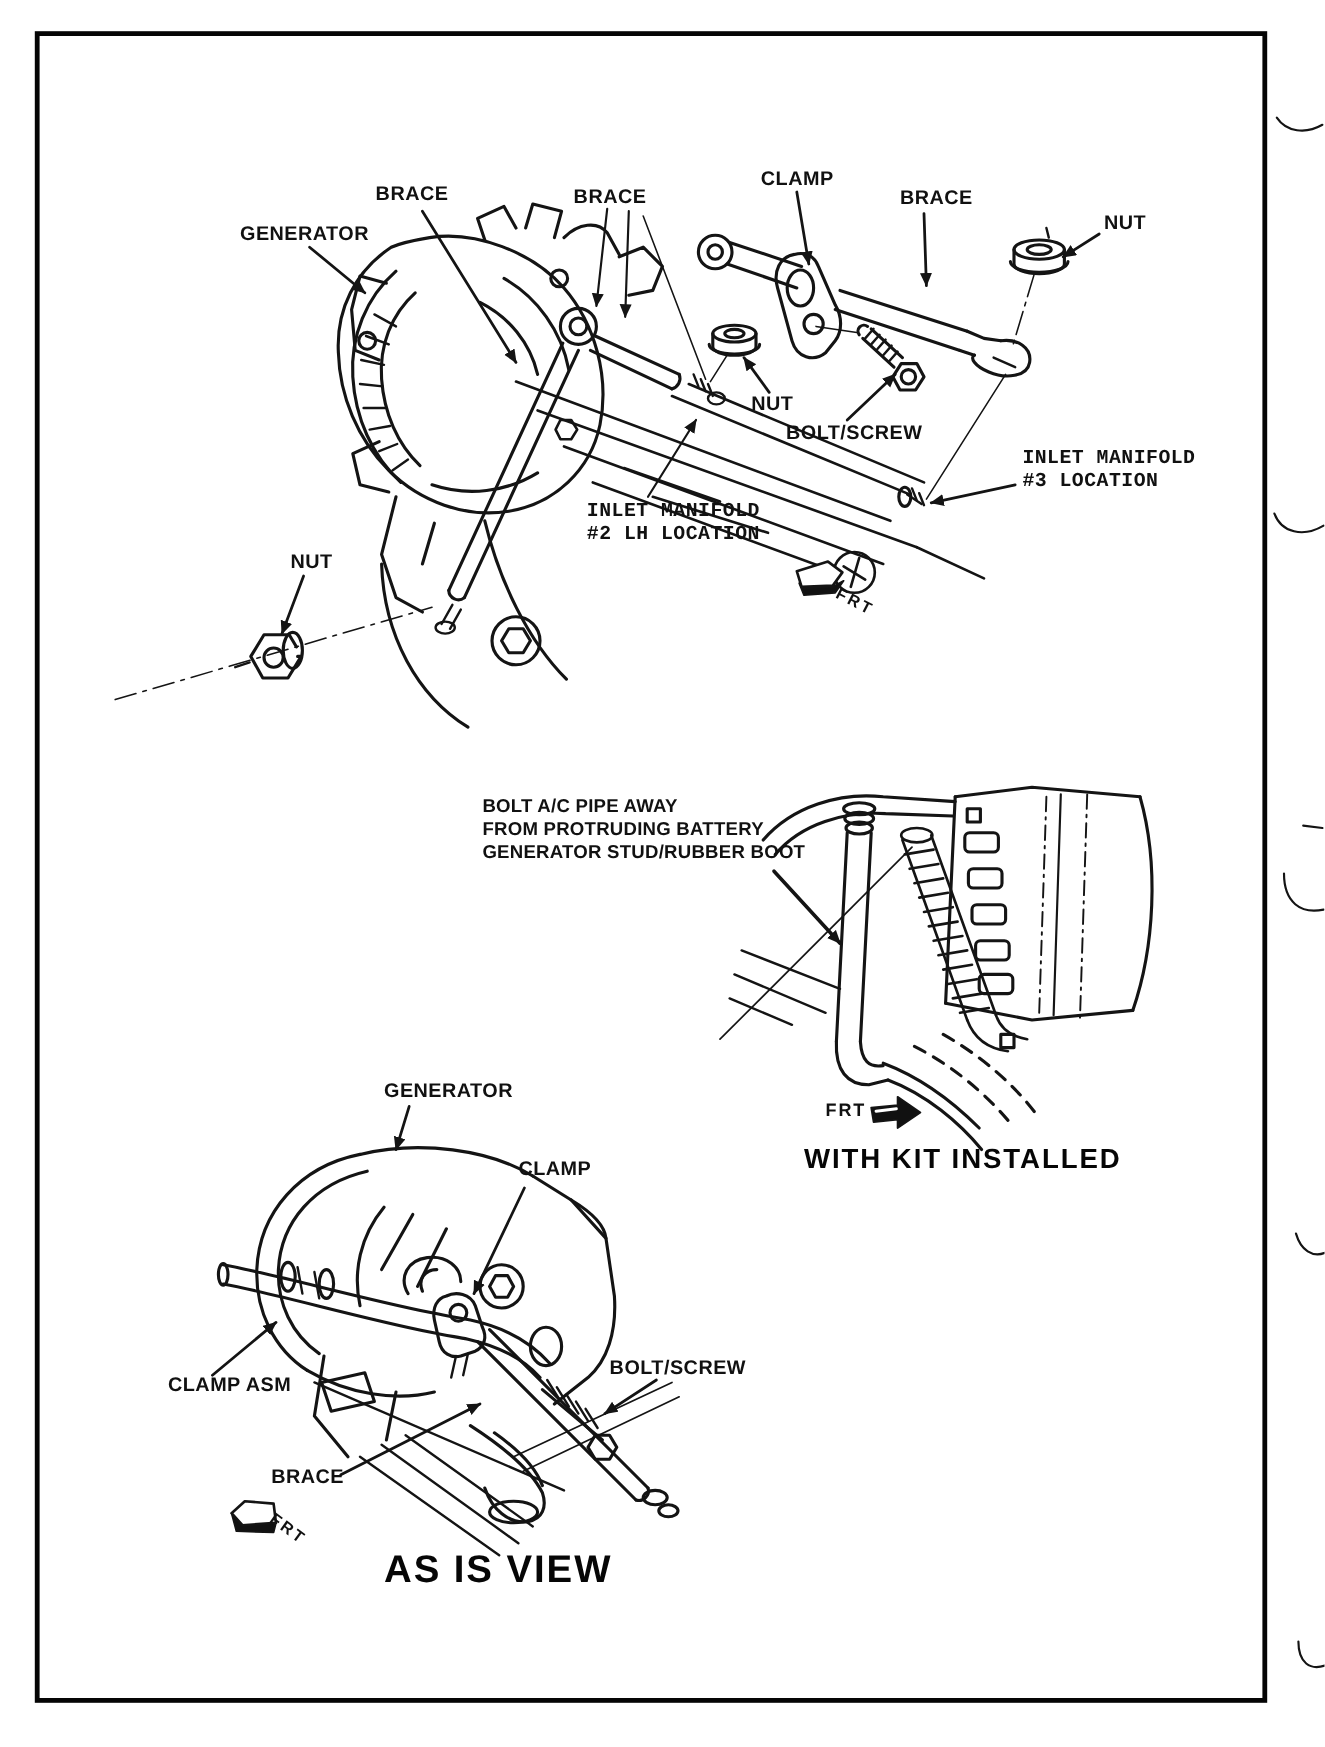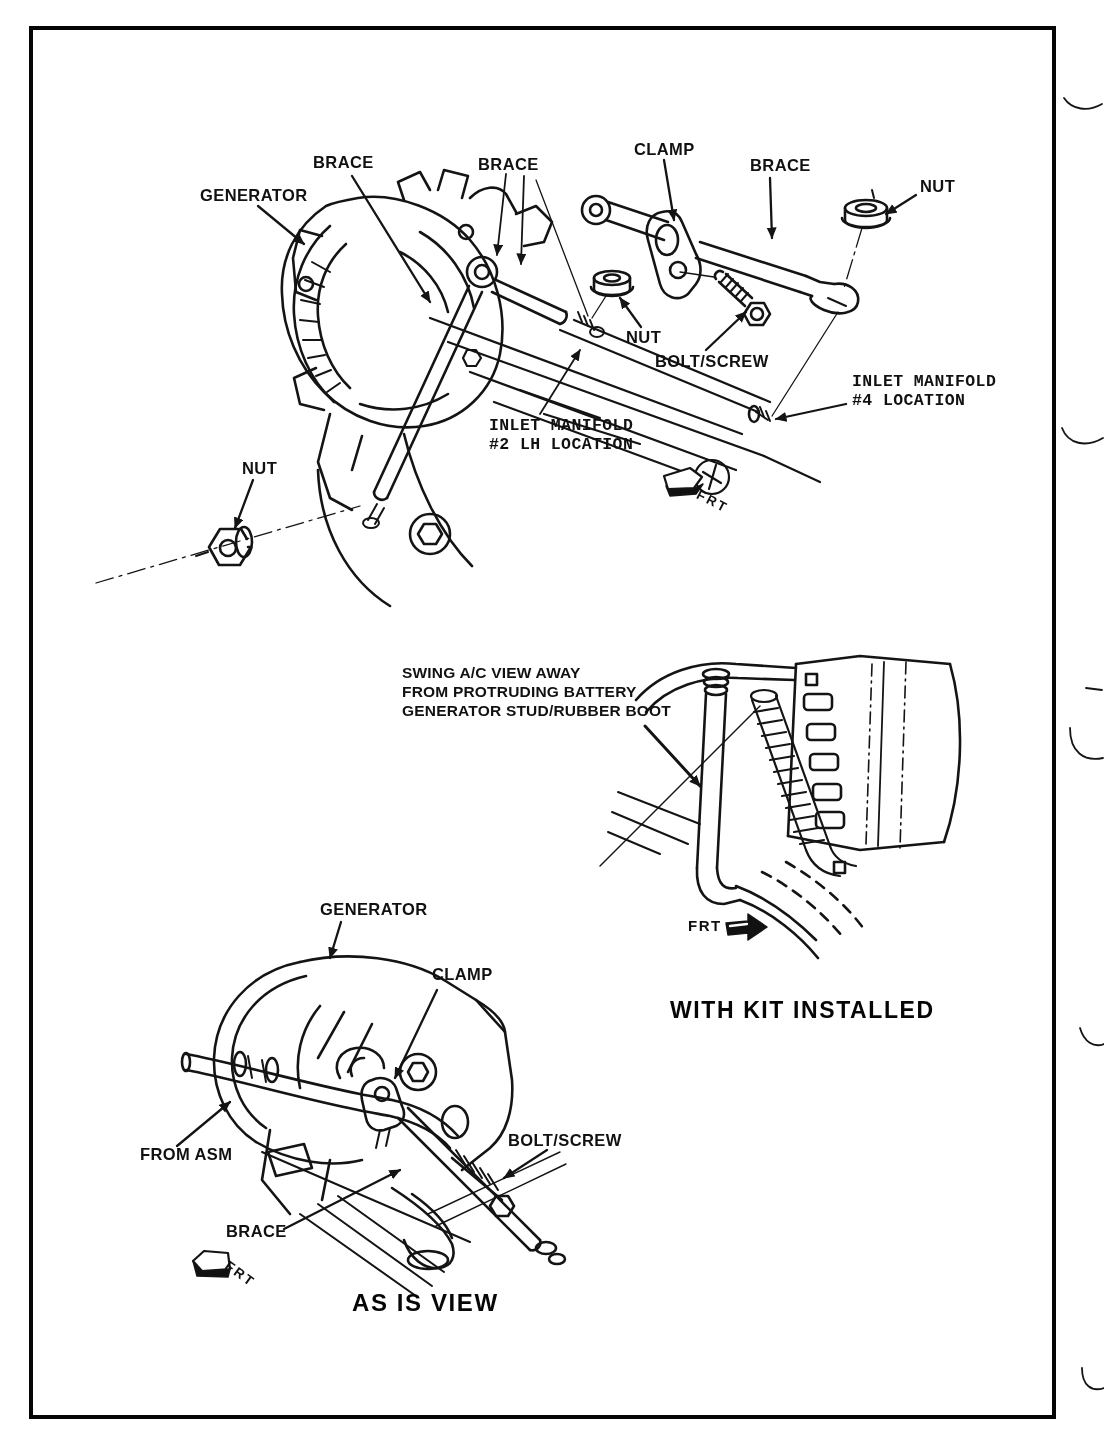--- a/index.html
+++ b/index.html
@@ -4,22 +4,22 @@
 <style>
   html,body{margin:0;padding:0;background:#ffffff;}
   .page{position:relative;width:1104px;height:1456px;background:#ffffff;overflow:hidden;
         font-family:"Liberation Sans",sans-serif;color:#121212;}
   .frame{position:absolute;left:29px;top:26px;width:1019px;height:1385px;border:4px solid #050505;}
   svg.art{position:absolute;left:0;top:0;}
   .lbl{position:absolute;font-weight:bold;font-size:16.5px;letter-spacing:.4px;white-space:nowrap;color:#111;}
   .lbl.two{line-height:19px;font-family:Liberation Mono, monospace;}
   .note{position:absolute;font-weight:bold;font-size:15.5px;line-height:19px;letter-spacing:.2px;white-space:nowrap;color:#111;}
   .cap{position:absolute;font-weight:bold;letter-spacing:1.6px;white-space:nowrap;color:#060606;}
-  .cap.kit{left:670px;top:997px;font-size:23px;}
-  .cap.asis{left:352px;top:1289px;font-size:24px;}
+  .cap.kit{left:670px;top:952px;font-size:23px;}
+  .cap.asis{left:320px;top:1289px;font-size:32px;}
   .frt{position:absolute;font-weight:bold;font-size:13.5px;letter-spacing:2.5px;color:#111;white-space:nowrap;}
   .frt.top{left:701px;top:487px;transform:rotate(27deg);transform-origin:left top;}
   .frt.mid{left:688px;top:917px;font-size:15px;letter-spacing:1.5px;}
   .frt.bot{left:231px;top:1258px;transform:rotate(36deg);transform-origin:left top;}
 </style>
 </head>
 <body>
 
 <div class="page">
 
@@ -353,38 +353,38 @@
   <div class="lbl" style="left:200px;top:186px;">GENERATOR</div>
   <div class="lbl" style="left:313px;top:153px;">BRACE</div>
   <div class="lbl" style="left:478px;top:155px;">BRACE</div>
   <div class="lbl" style="left:634px;top:140px;">CLAMP</div>
   <div class="lbl" style="left:750px;top:156px;">BRACE</div>
   <div class="lbl" style="left:920px;top:177px;">NUT</div>
   <div class="lbl" style="left:626px;top:328px;">NUT</div>
   <div class="lbl" style="left:655px;top:352px;">BOLT/SCREW</div>
   <div class="lbl two" style="left:852px;top:372px;">
     <div>INLET MANIFOLD</div>
-    <div>#4 LOCATION</div>
+    <div>#3 LOCATION</div>
   </div>
   <div class="lbl two" style="left:489px;top:416px;">
     <div>INLET MANIFOLD</div>
     <div>#2 LH LOCATION</div>
   </div>
   <div class="lbl" style="left:242px;top:459px;">NUT</div>
   <div class="frt top">FRT</div>
 
   <div class="note" style="left:402px;top:663px;">
-    <div>SWING A/C VIEW AWAY</div>
+    <div>BOLT A/C PIPE AWAY</div>
     <div>FROM PROTRUDING BATTERY</div>
     <div>GENERATOR STUD/RUBBER BOOT</div>
   </div>
   <div class="frt mid">FRT</div>
   <div class="cap kit">WITH KIT INSTALLED</div>
 
   <div class="lbl" style="left:320px;top:900px;">GENERATOR</div>
   <div class="lbl" style="left:432px;top:965px;">CLAMP</div>
-  <div class="lbl" style="left:140px;top:1145px;">FROM ASM</div>
+  <div class="lbl" style="left:140px;top:1145px;">CLAMP ASM</div>
   <div class="lbl" style="left:508px;top:1131px;">BOLT/SCREW</div>
   <div class="lbl" style="left:226px;top:1222px;">BRACE</div>
   <div class="frt bot">FRT</div>
   <div class="cap asis">AS IS VIEW</div>
 
 </div>
 
 </body></html>

